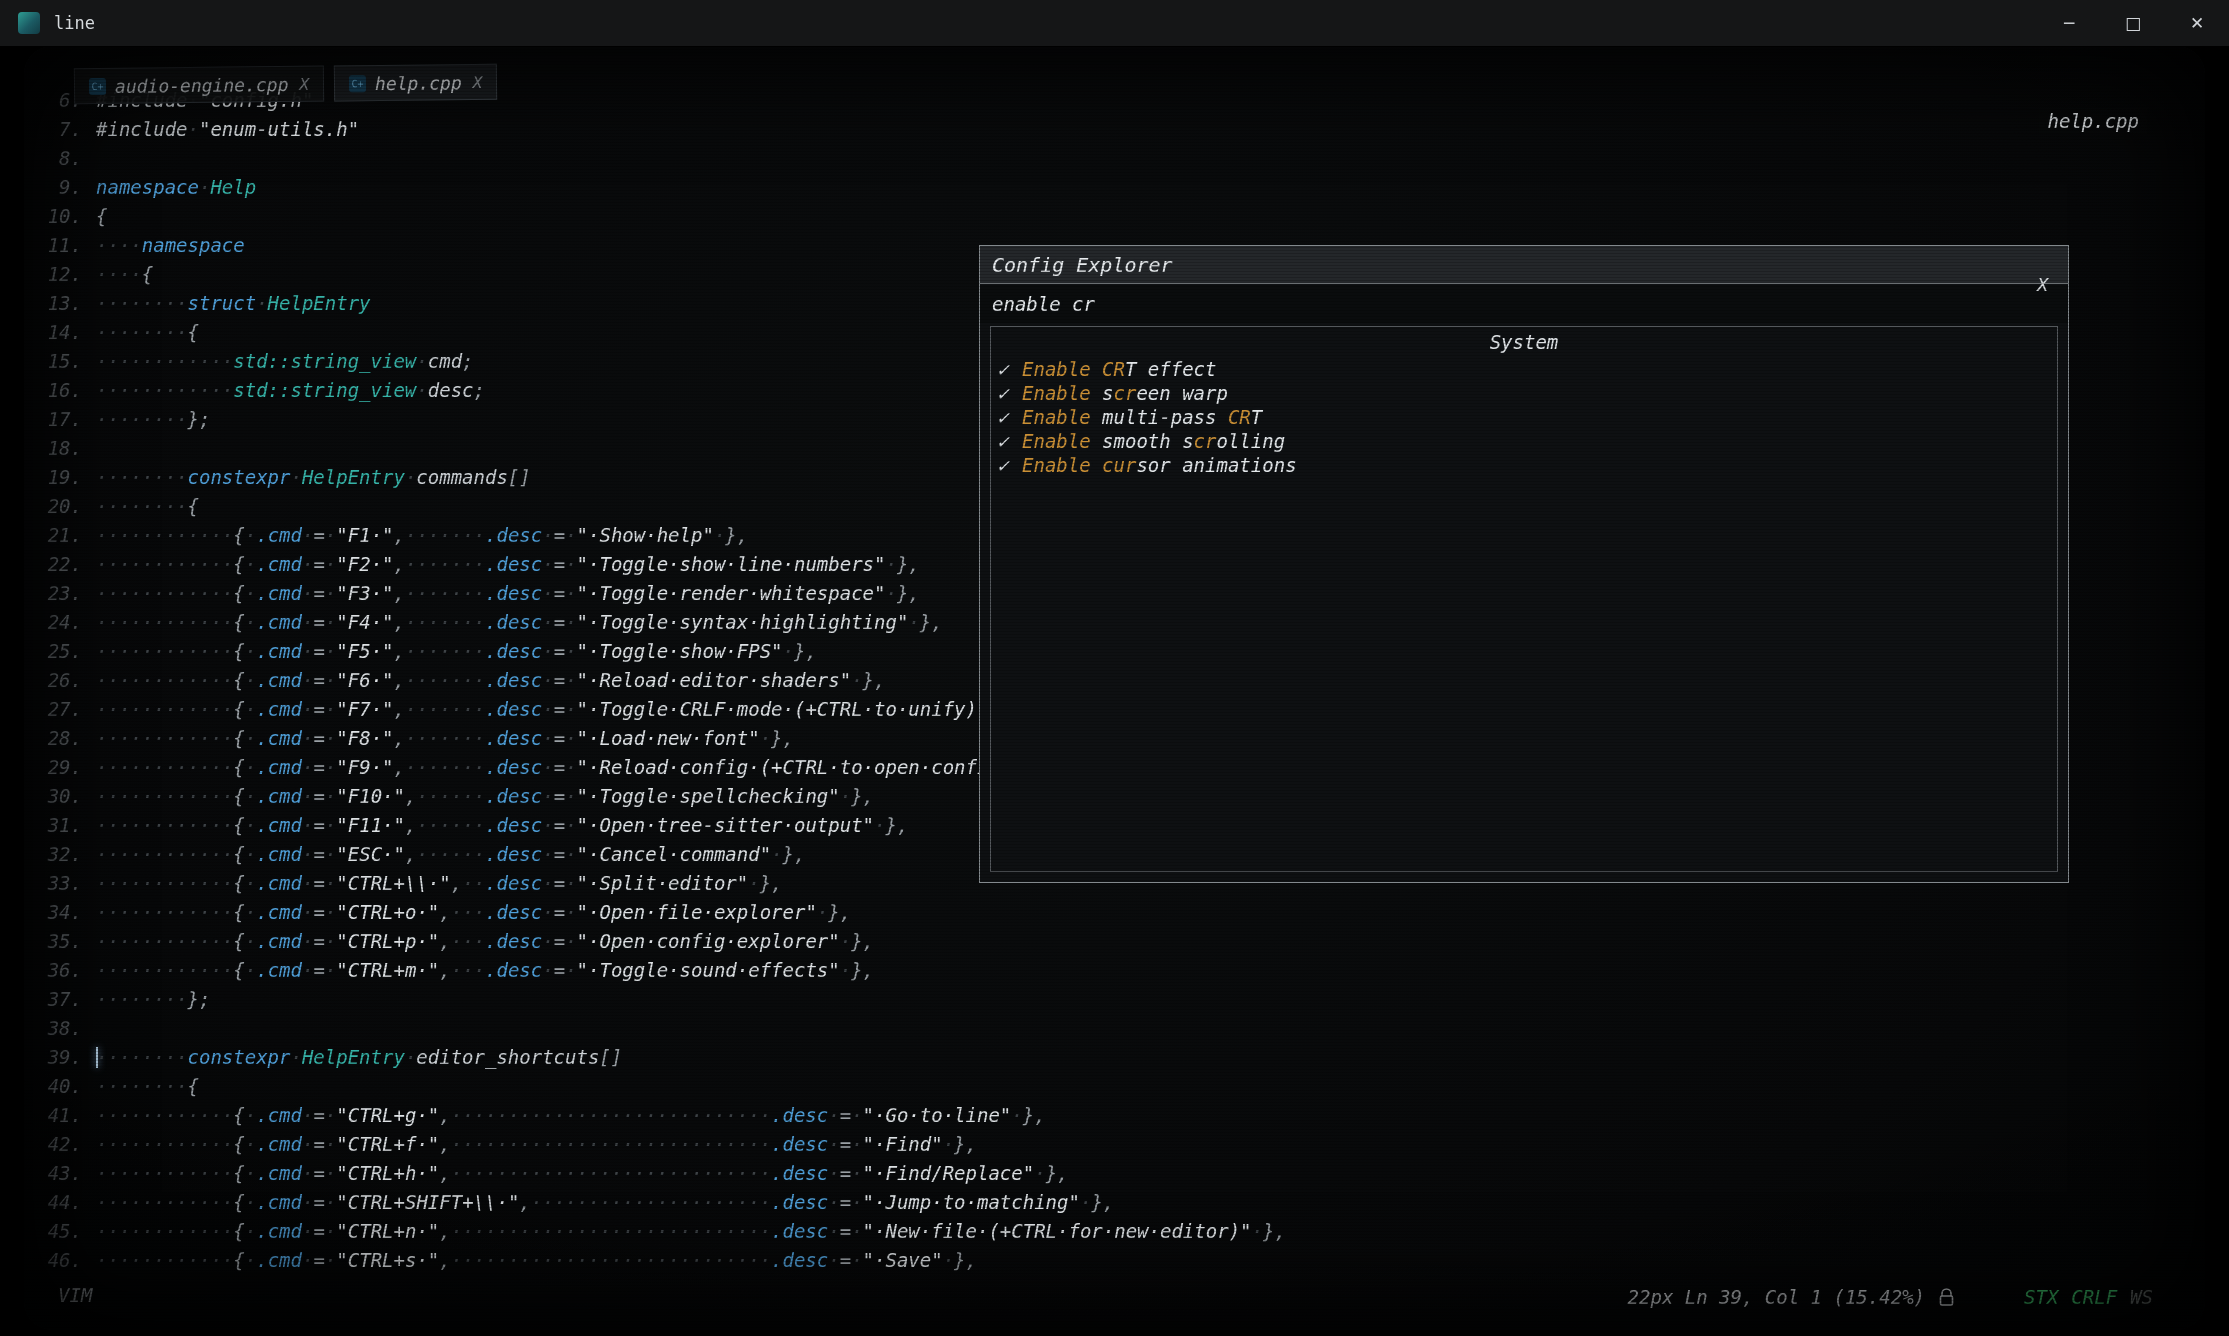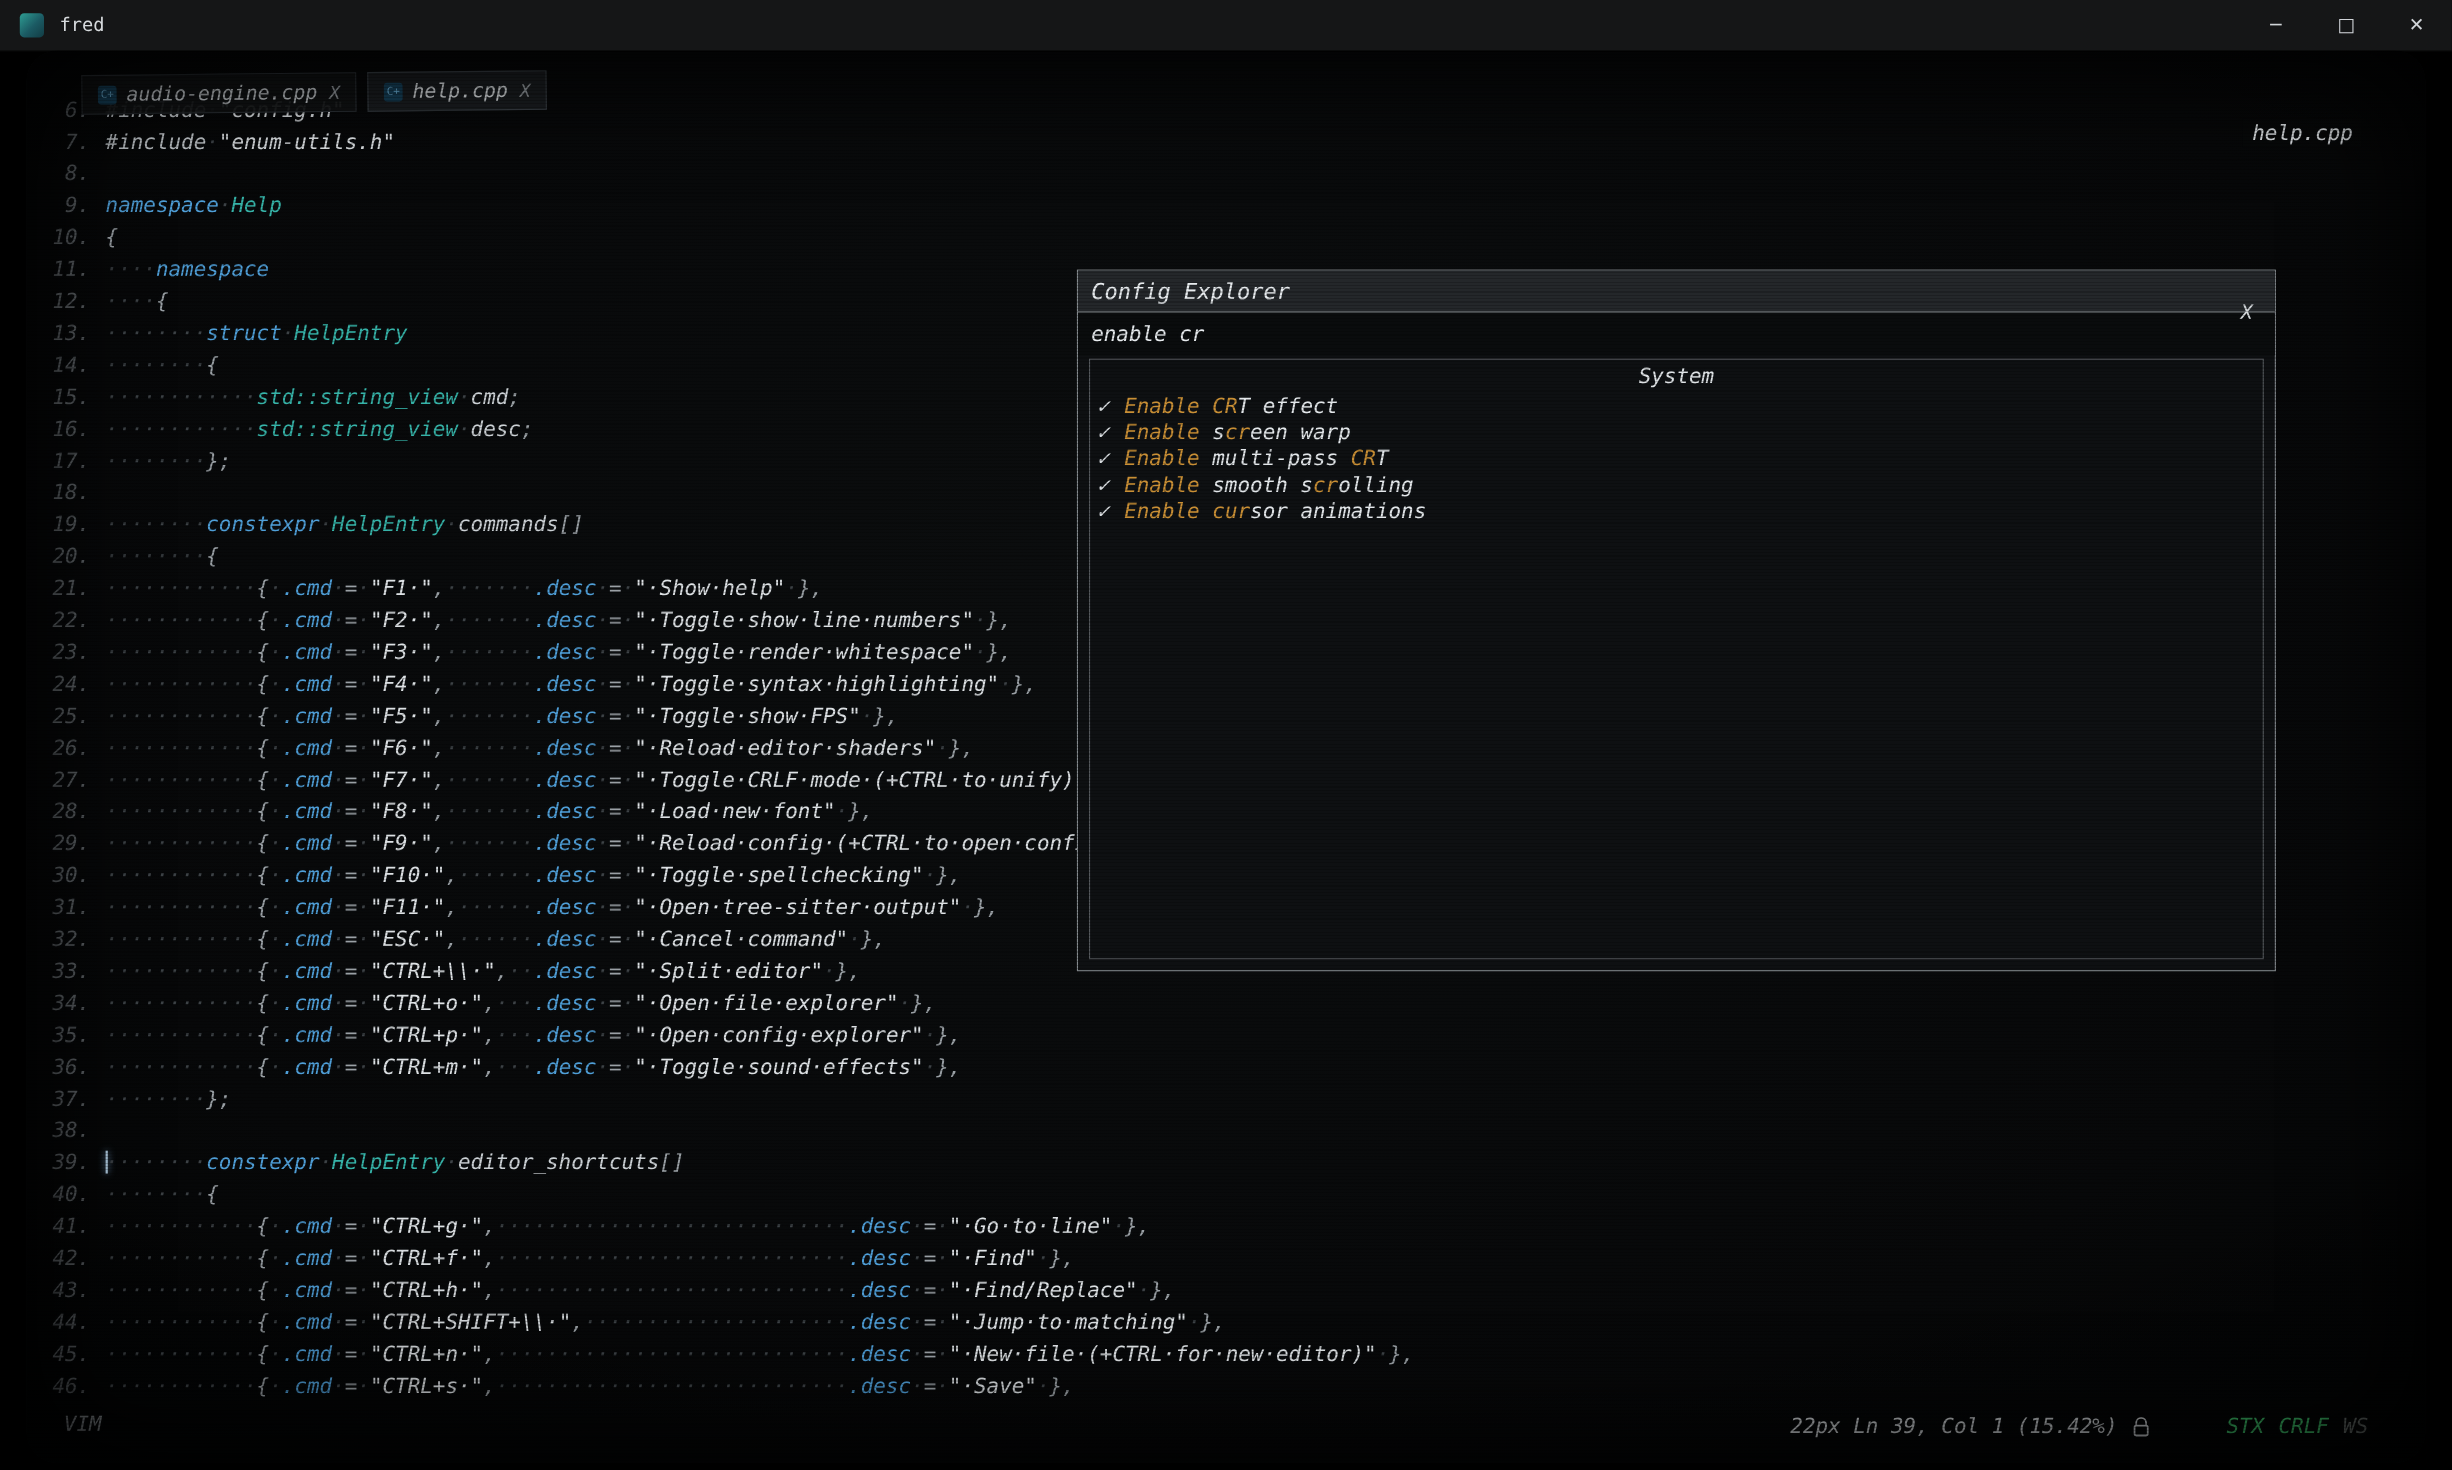--- a/index.html
+++ b/index.html
@@ -83,21 +83,21 @@
   .crt-vignette{position:absolute;inset:0;z-index:41;pointer-events:none;border-radius:28px;
     background:radial-gradient(ellipse 115% 92% at 50% 44%,
       rgba(0,0,0,0) 52%, rgba(0,0,0,.38) 78%, rgba(0,0,0,.82) 100%);
     box-shadow:inset 0 0 90px 30px rgba(0,0,0,.75);}
 </style>
 </head>
 <body>
 
 <div class="titlebar">
   <div class="app-icon"></div>
-  <div class="app-title">fred</div>
+  <div class="app-title">line</div>
   <div class="window-controls">
       <div class="win-btn">─</div>
       <div class="win-btn">□</div>
       <div class="win-btn">✕</div>
     </div>
 </div>
 
 <div class="screen">
 
   <div class="code-lines">

